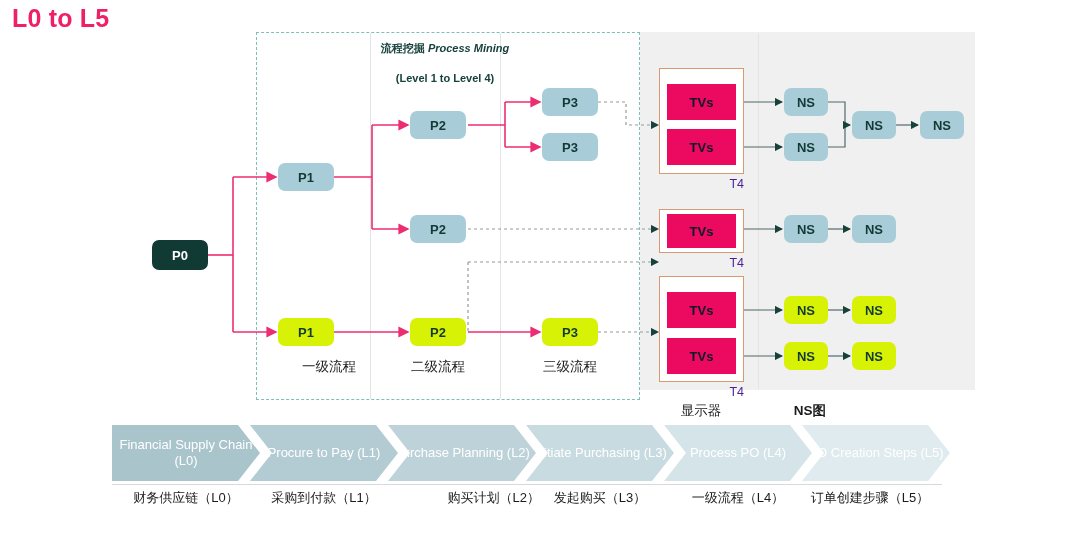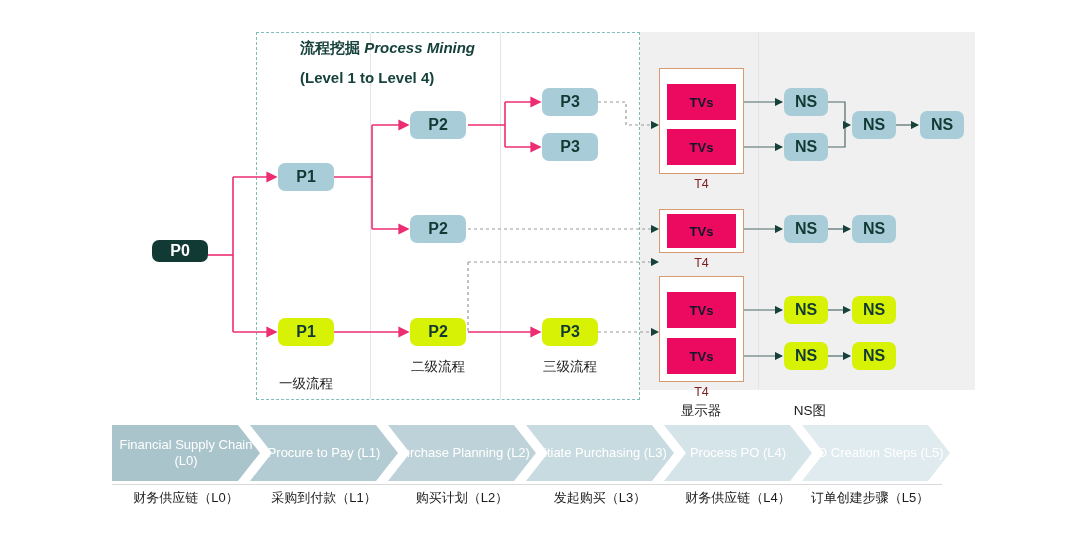--- a/index.html
+++ b/index.html
@@ -11,39 +11,39 @@
   
   .title{position:absolute;left:12px;top:4px;font-size:25px;font-weight:bold;
          color:#ef1f68;letter-spacing:.2px;}
 
   
   .pm-region{position:absolute;left:256px;top:32px;width:384px;height:368px;
              border:1px dashed #7fbfb8;box-sizing:border-box;background:transparent;}
   .tm-region{position:absolute;left:640px;top:32px;width:335px;height:358px;
              background:#f0f0f0;}
 
-  .region-head{position:absolute;line-height:16px;
-               font-size:15px;font-weight:bold;color:#17423c;white-space:nowrap;}
+  .region-head{position:absolute;text-align:center;line-height:16px;
+               font-size:11px;font-weight:bold;color:#17423c;white-space:nowrap;}
   .region-head .sub{display:block;margin-top:14px;}
 
   
   .vsep{position:absolute;width:1px;background:#e4e4e4;}
 
   
   .node{position:absolute;border-radius:7px;display:flex;align-items:center;
-        justify-content:center;font-size:16px;font-weight:bold;box-sizing:border-box;}
+        justify-content:center;font-size:13px;font-weight:bold;box-sizing:border-box;}
   .n-dark{background:#123a35;color:#ffffff;}
   .n-blue{background:#a9cdd8;color:#123a35;}
   .n-lime{background:#d7f205;color:#123a35;}
   .n-pink{background:#ec0a60;color:#0f172a;border-radius:0;font-size:13px;}
 
   .tvbox{position:absolute;background:#ffffff;border:1.6px solid #d79a72;
          box-sizing:border-box;}
 
-  .cap{position:absolute;font-size:12.5px;color:#7f1d1d;text-align:center;
+  .cap{position:absolute;font-size:12.5px;color:#4c1d95;text-align:right;
        white-space:nowrap;}
   .cap-cn{position:absolute;font-size:13.5px;color:#1b1b1b;text-align:center;
           white-space:nowrap;}
 
   
   #wires{position:absolute;left:0;top:0;width:1080px;height:538px;
          pointer-events:none;}
 
   
   .chev{position:absolute;top:425px;height:56px;display:flex;align-items:center;
@@ -55,20 +55,21 @@
 
   .footcap{position:absolute;top:489px;font-size:13px;color:#1b1b1b;
            text-align:center;white-space:nowrap;}
   .footline{position:absolute;left:112px;top:484px;width:830px;height:1px;background:#d9d9d9;}
 </style>
 </head>
 <body>
 
 <div id="stage">
 
+  <div class="title" style="color: rgb(239, 31, 104);">L0 to L5</div>
 
   <div class="pm-region" style="border-color: rgb(127, 191, 184);"></div>
   <div class="tm-region" style="background: rgb(240, 240, 240);"></div>
 
   <div class="vsep" style="left:370px;top:33px;height:366px;"></div>
   <div class="vsep" style="left:500px;top:33px;height:366px;"></div>
   <div class="vsep" style="left:758px;top:33px;height:356px;"></div>
 
   <div class="region-head" style="left:300px;top:40px;width:290px;">
     <span>流程挖掘</span>
@@ -126,34 +127,34 @@
       <path d="M744,229 L782,229" marker-end="url(#ad)"></path>
       <path d="M828,229 L850,229" marker-end="url(#ad)"></path>
 
       <path d="M744,310 L782,310" marker-end="url(#ad)"></path>
       <path d="M828,310 L850,310" marker-end="url(#ad)"></path>
       <path d="M744,356 L782,356" marker-end="url(#ad)"></path>
       <path d="M828,356 L850,356" marker-end="url(#ad)"></path>
     </g>
   </svg>
 
-  <div class="node n-dark" style="left: 152px; top: 240px; width: 56px; height: 22px; background: rgb(18, 58, 53);">P0</div>
+  <div class="node n-dark" style="left: 152px; top: 240px; width: 56px; height: 30px; background: rgb(18, 58, 53);">P0</div>
 
   <div class="node n-blue" style="left: 278px; top: 163px; width: 56px; height: 28px; background: rgb(169, 205, 216); color: rgb(18, 58, 53);">P1</div>
   <div class="node n-lime" style="left: 278px; top: 318px; width: 56px; height: 28px; background: rgb(215, 242, 5); color: rgb(18, 58, 53);">P1</div>
 
   <div class="node n-blue" style="left: 410px; top: 111px; width: 56px; height: 28px; background: rgb(169, 205, 216); color: rgb(18, 58, 53);">P2</div>
   <div class="node n-blue" style="left: 410px; top: 215px; width: 56px; height: 28px; background: rgb(169, 205, 216); color: rgb(18, 58, 53);">P2</div>
   <div class="node n-lime" style="left: 410px; top: 318px; width: 56px; height: 28px; background: rgb(215, 242, 5); color: rgb(18, 58, 53);">P2</div>
 
   <div class="node n-blue" style="left: 542px; top: 88px; width: 56px; height: 28px; background: rgb(169, 205, 216); color: rgb(18, 58, 53);">P3</div>
   <div class="node n-blue" style="left: 542px; top: 133px; width: 56px; height: 28px; background: rgb(169, 205, 216); color: rgb(18, 58, 53);">P3</div>
   <div class="node n-lime" style="left: 542px; top: 318px; width: 56px; height: 28px; background: rgb(215, 242, 5); color: rgb(18, 58, 53);">P3</div>
 
-  <div class="cap-cn" style="left:256px;top:375px;width:100px;">一级流程</div>
+  <div class="cap-cn" style="left:256px;top:358px;width:100px;text-align:right;">一级流程</div>
   <div class="cap-cn" style="left:388px;top:358px;width:100px;">二级流程</div>
   <div class="cap-cn" style="left:520px;top:358px;width:100px;">三级流程</div>
 
   <div class="tvbox" style="left: 659px; top: 68px; width: 85px; height: 106px; border-color: rgb(215, 154, 114);"></div>
   <div class="node n-pink" style="left: 667px; top: 84px; width: 69px; height: 36px; background: rgb(236, 10, 96);">TVs</div>
   <div class="node n-pink" style="left: 667px; top: 129px; width: 69px; height: 36px; background: rgb(236, 10, 96);">TVs</div>
   <div class="cap" style="left:659px;top:177px;width:85px;">T4</div>
 
   <div class="tvbox" style="left: 659px; top: 209px; width: 85px; height: 44px; border-color: rgb(215, 154, 114);"></div>
   <div class="node n-pink" style="left: 667px; top: 214px; width: 69px; height: 34px; background: rgb(236, 10, 96);">TVs</div>
@@ -171,21 +172,21 @@
 
   <div class="node n-blue" style="left: 784px; top: 215px; width: 44px; height: 28px; background: rgb(169, 205, 216); color: rgb(18, 58, 53);">NS</div>
   <div class="node n-blue" style="left: 852px; top: 215px; width: 44px; height: 28px; background: rgb(169, 205, 216); color: rgb(18, 58, 53);">NS</div>
 
   <div class="node n-lime" style="left: 784px; top: 296px; width: 44px; height: 28px; background: rgb(215, 242, 5); color: rgb(18, 58, 53);">NS</div>
   <div class="node n-lime" style="left: 852px; top: 296px; width: 44px; height: 28px; background: rgb(215, 242, 5); color: rgb(18, 58, 53);">NS</div>
   <div class="node n-lime" style="left: 784px; top: 342px; width: 44px; height: 28px; background: rgb(215, 242, 5); color: rgb(18, 58, 53);">NS</div>
   <div class="node n-lime" style="left: 852px; top: 342px; width: 44px; height: 28px; background: rgb(215, 242, 5); color: rgb(18, 58, 53);">NS</div>
 
   <div class="cap-cn" style="left:651px;top:402px;width:100px;">显示器</div>
-  <div class="cap-cn" style="left:760px;top:402px;width:100px;">NS图</div>
+  <div class="cap-cn" style="left:760px;top:402px;width:100px;font-weight:bold;">NS图</div>
 
   <div id="chev-bar">
       <div class="chev first" style="left: 112px; width: 148px; background: rgb(169, 196, 203);">
         <span>Financial Supply Chain (L0)</span>
       </div>
       <div class="chev" style="left: 250px; width: 148px; background: rgb(179, 203, 210);">
         <span>Procure to Pay (L1)</span>
       </div>
       <div class="chev" style="left: 388px; width: 148px; background: rgb(190, 211, 217);">
         <span>Purchase Planning (L2)</span>
@@ -197,19 +198,19 @@
         <span>Process PO (L4)</span>
       </div>
       <div class="chev" style="left: 802px; width: 148px; background: rgb(223, 235, 238);">
         <span>PO Creation Steps (L5)</span>
       </div>
     </div>
   <div class="footline"></div>
   <div id="foot-caps">
       <div class="footcap" style="left: 108px; width: 156px;">财务供应链（L0）</div>
       <div class="footcap" style="left: 246px; width: 156px;">采购到付款（L1）</div>
-      <div class="footcap" style="left: 384px; width: 156px;">购买计划（L2）</div>
+      <div class="footcap" style="left: 384px; width: 156px; text-align: right;">购买计划（L2）</div>
       <div class="footcap" style="left: 522px; width: 156px;">发起购买（L3）</div>
-      <div class="footcap" style="left: 660px; width: 156px;">财务供应链（L4）</div>
+      <div class="footcap" style="left: 660px; width: 156px;">一级流程（L4）</div>
       <div class="footcap" style="left: 792px; width: 156px;">订单创建步骤（L5）</div>
     </div>
 
 </div>
 
 </body></html>

